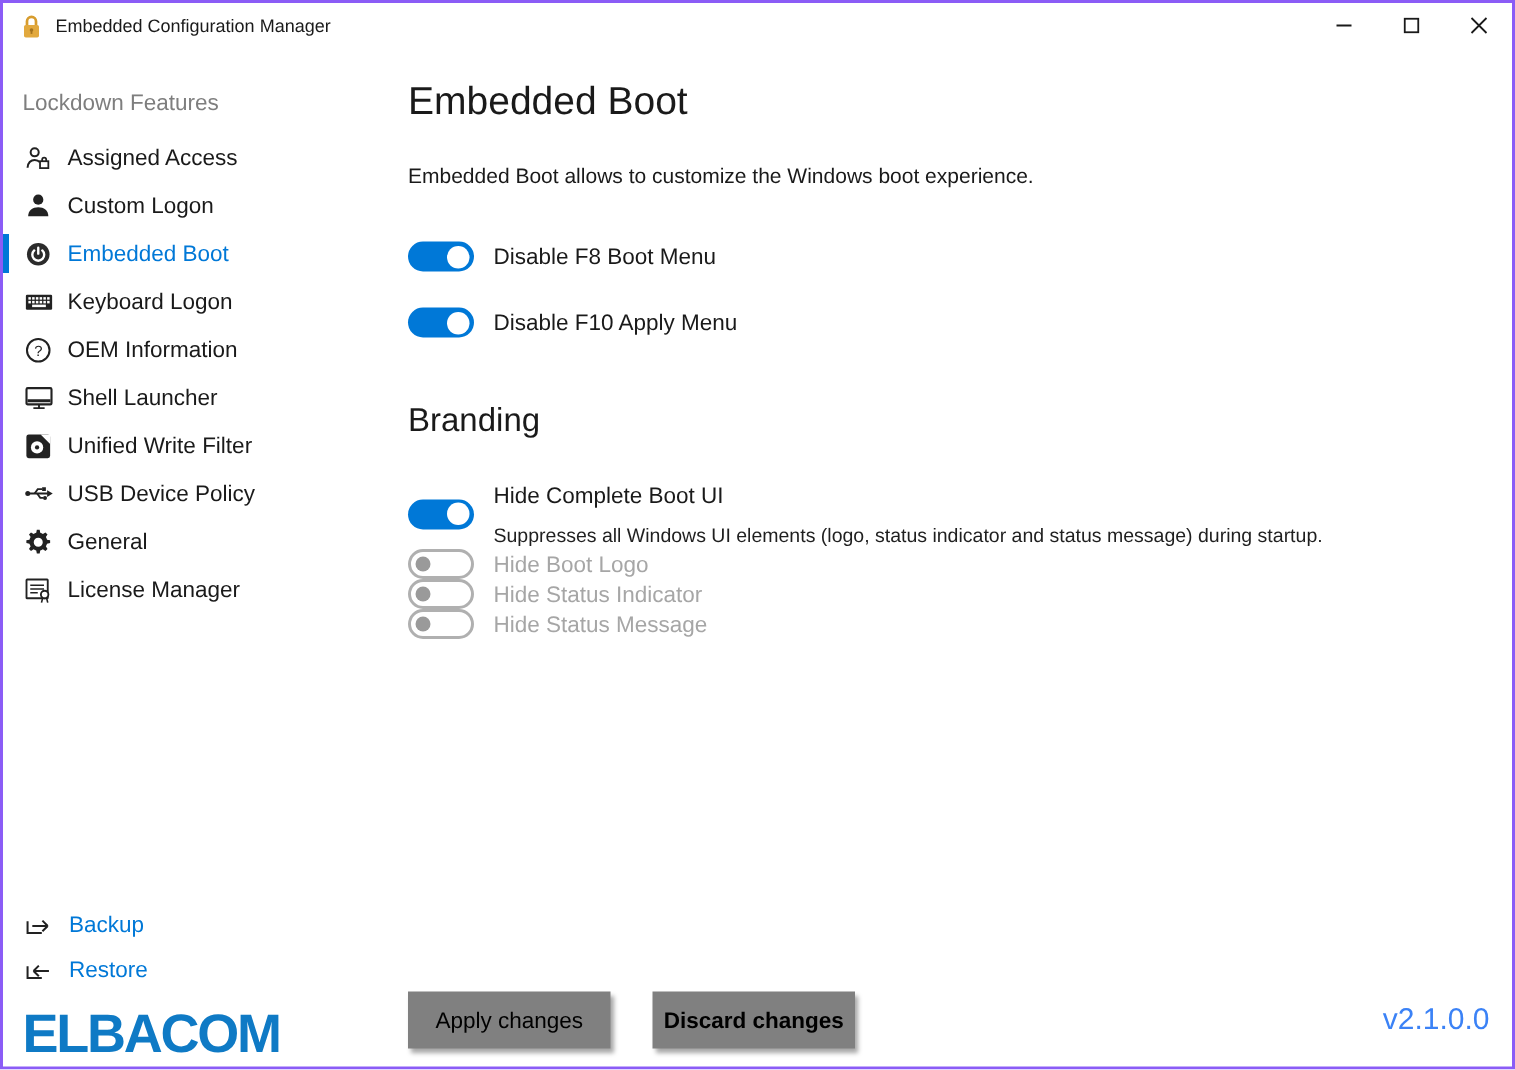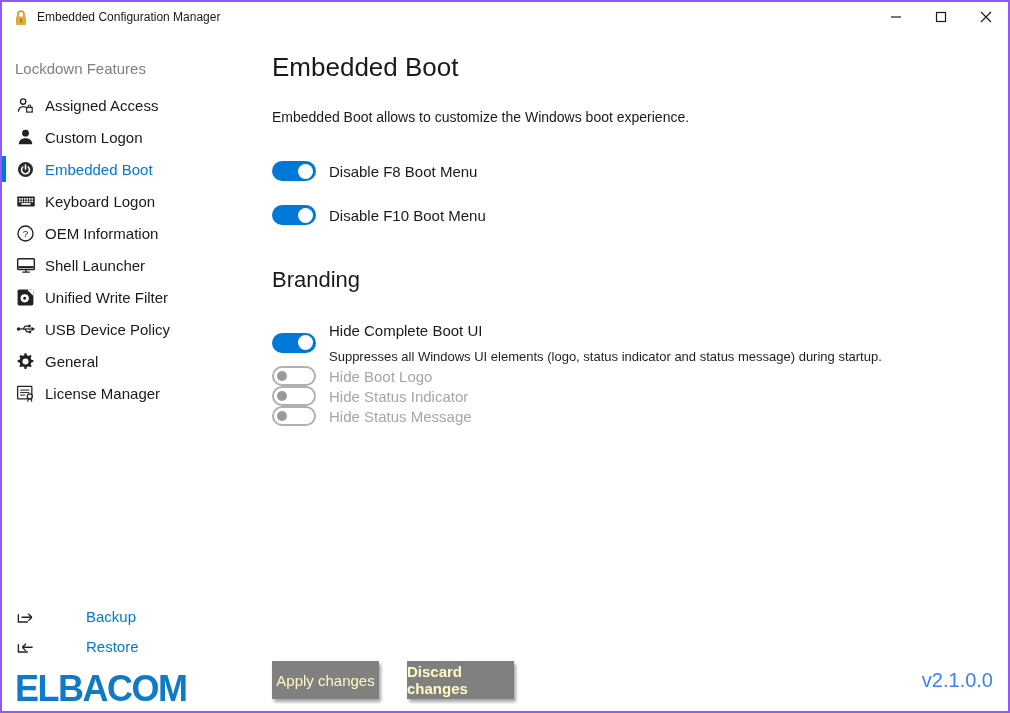--- a/index.html
+++ b/index.html
@@ -15,21 +15,21 @@
   .win-btn svg{display:block;}
 
   
   .sidebar{position:absolute;left:0;top:32px;bottom:0;width:270px;}
   .section-label{color:#7e7e7e;font-size:15px;padding:26px 0 12px 13px;}
   .nav-item{height:32px;display:flex;align-items:center;padding-left:13px;position:relative;font-size:15px;color:#1a1a1a;cursor:pointer;}
   .nav-item .icon{width:21px;display:flex;justify-content:center;margin-right:9px;flex:0 0 21px;}
   .nav-item.selected{color:#0078d7;}
   .nav-item.selected::before{content:"";position:absolute;left:0;top:3px;bottom:3px;width:4px;background:#0078d7;}
   .sidebar-footer{position:absolute;left:13px;bottom:4px;}
-  .footer-link{display:flex;align-items:center;height:30px;color:#0078d7;font-size:15px;cursor:pointer;gap:40px;}
+  .footer-link{display:flex;align-items:center;height:30px;color:#0078d7;font-size:15px;cursor:pointer;}
   .footer-link .icon{margin-right:11px;display:flex;width:20px;justify-content:center;}
   .logo{font-size:36px;font-weight:700;color:#0f7ac5;letter-spacing:-1.5px;margin-top:10px;line-height:1;}
 
   
   .main{position:absolute;left:270px;top:32px;right:0;bottom:0;}
   .page-title{font-size:26px;font-weight:400;color:#1a1a1a;margin:18px 0 0 0;}
   .page-desc{font-size:14px;color:#1a1a1a;margin-top:26px;}
   .section-title{font-size:22px;font-weight:400;color:#1a1a1a;margin:42px 0 0 0;}
 
   .toggle-row{display:flex;align-items:center;gap:13px;font-size:15px;color:#1a1a1a;}
@@ -45,21 +45,21 @@
   .toggle.off .knob{position:absolute;left:3px;top:3px;width:10px;height:10px;border-radius:50%;background:#9a9a9a;}
 
   .toggle-text .t-label{font-size:15px;line-height:20px;}
   .toggle-text .t-desc{font-size:13px;color:#1f1f1f;margin-top:8px;}
   .branding-row{margin-top:28px;}
   .disabled-block .toggle-row{}
   .disabled-block{margin-top:2px;}
 
   
   .footer-bar{position:absolute;left:270px;right:15px;bottom:12px;display:flex;align-items:center;}
-  .btn{background:#808080;color:#fef9c3;font-size:15px;width:107px;height:38px;display:flex;align-items:center;justify-content:center;box-shadow:2px 3px 3px rgba(0,0,0,0.35);cursor:pointer;user-select:none;}
+  .btn{background:#808080;color:#000000;font-size:15px;width:135px;height:38px;display:flex;align-items:center;justify-content:center;box-shadow:2px 3px 3px rgba(0,0,0,0.35);cursor:pointer;user-select:none;}
   .btn + .btn{margin-left:28px;font-weight:bold;}
   .version{margin-left:auto;font-size:20px;color:#3b82f6;}
 </style>
 </head>
 <body>
 
 <div class="window">
 
   <div class="titlebar">
     <span class="title-lock">
@@ -251,21 +251,21 @@
       <div class="toggle on">
           <div class="knob"></div>
         </div>
       <span>Disable F8 Boot Menu</span>
     </div>
 
     <div class="toggle-row gap24">
       <div class="toggle on">
           <div class="knob"></div>
         </div>
-      <span>Disable F10 Boot Menu</span>
+      <span>Disable F10 Apply Menu</span>
     </div>
 
     <h2 class="section-title">Branding</h2>
 
     <div class="toggle-row flex-start branding-row">
       <div class="toggle on">
           <div class="knob"></div>
         </div>
       <div class="toggle-text">
         <div class="t-label">Hide Complete Boot UI</div>

